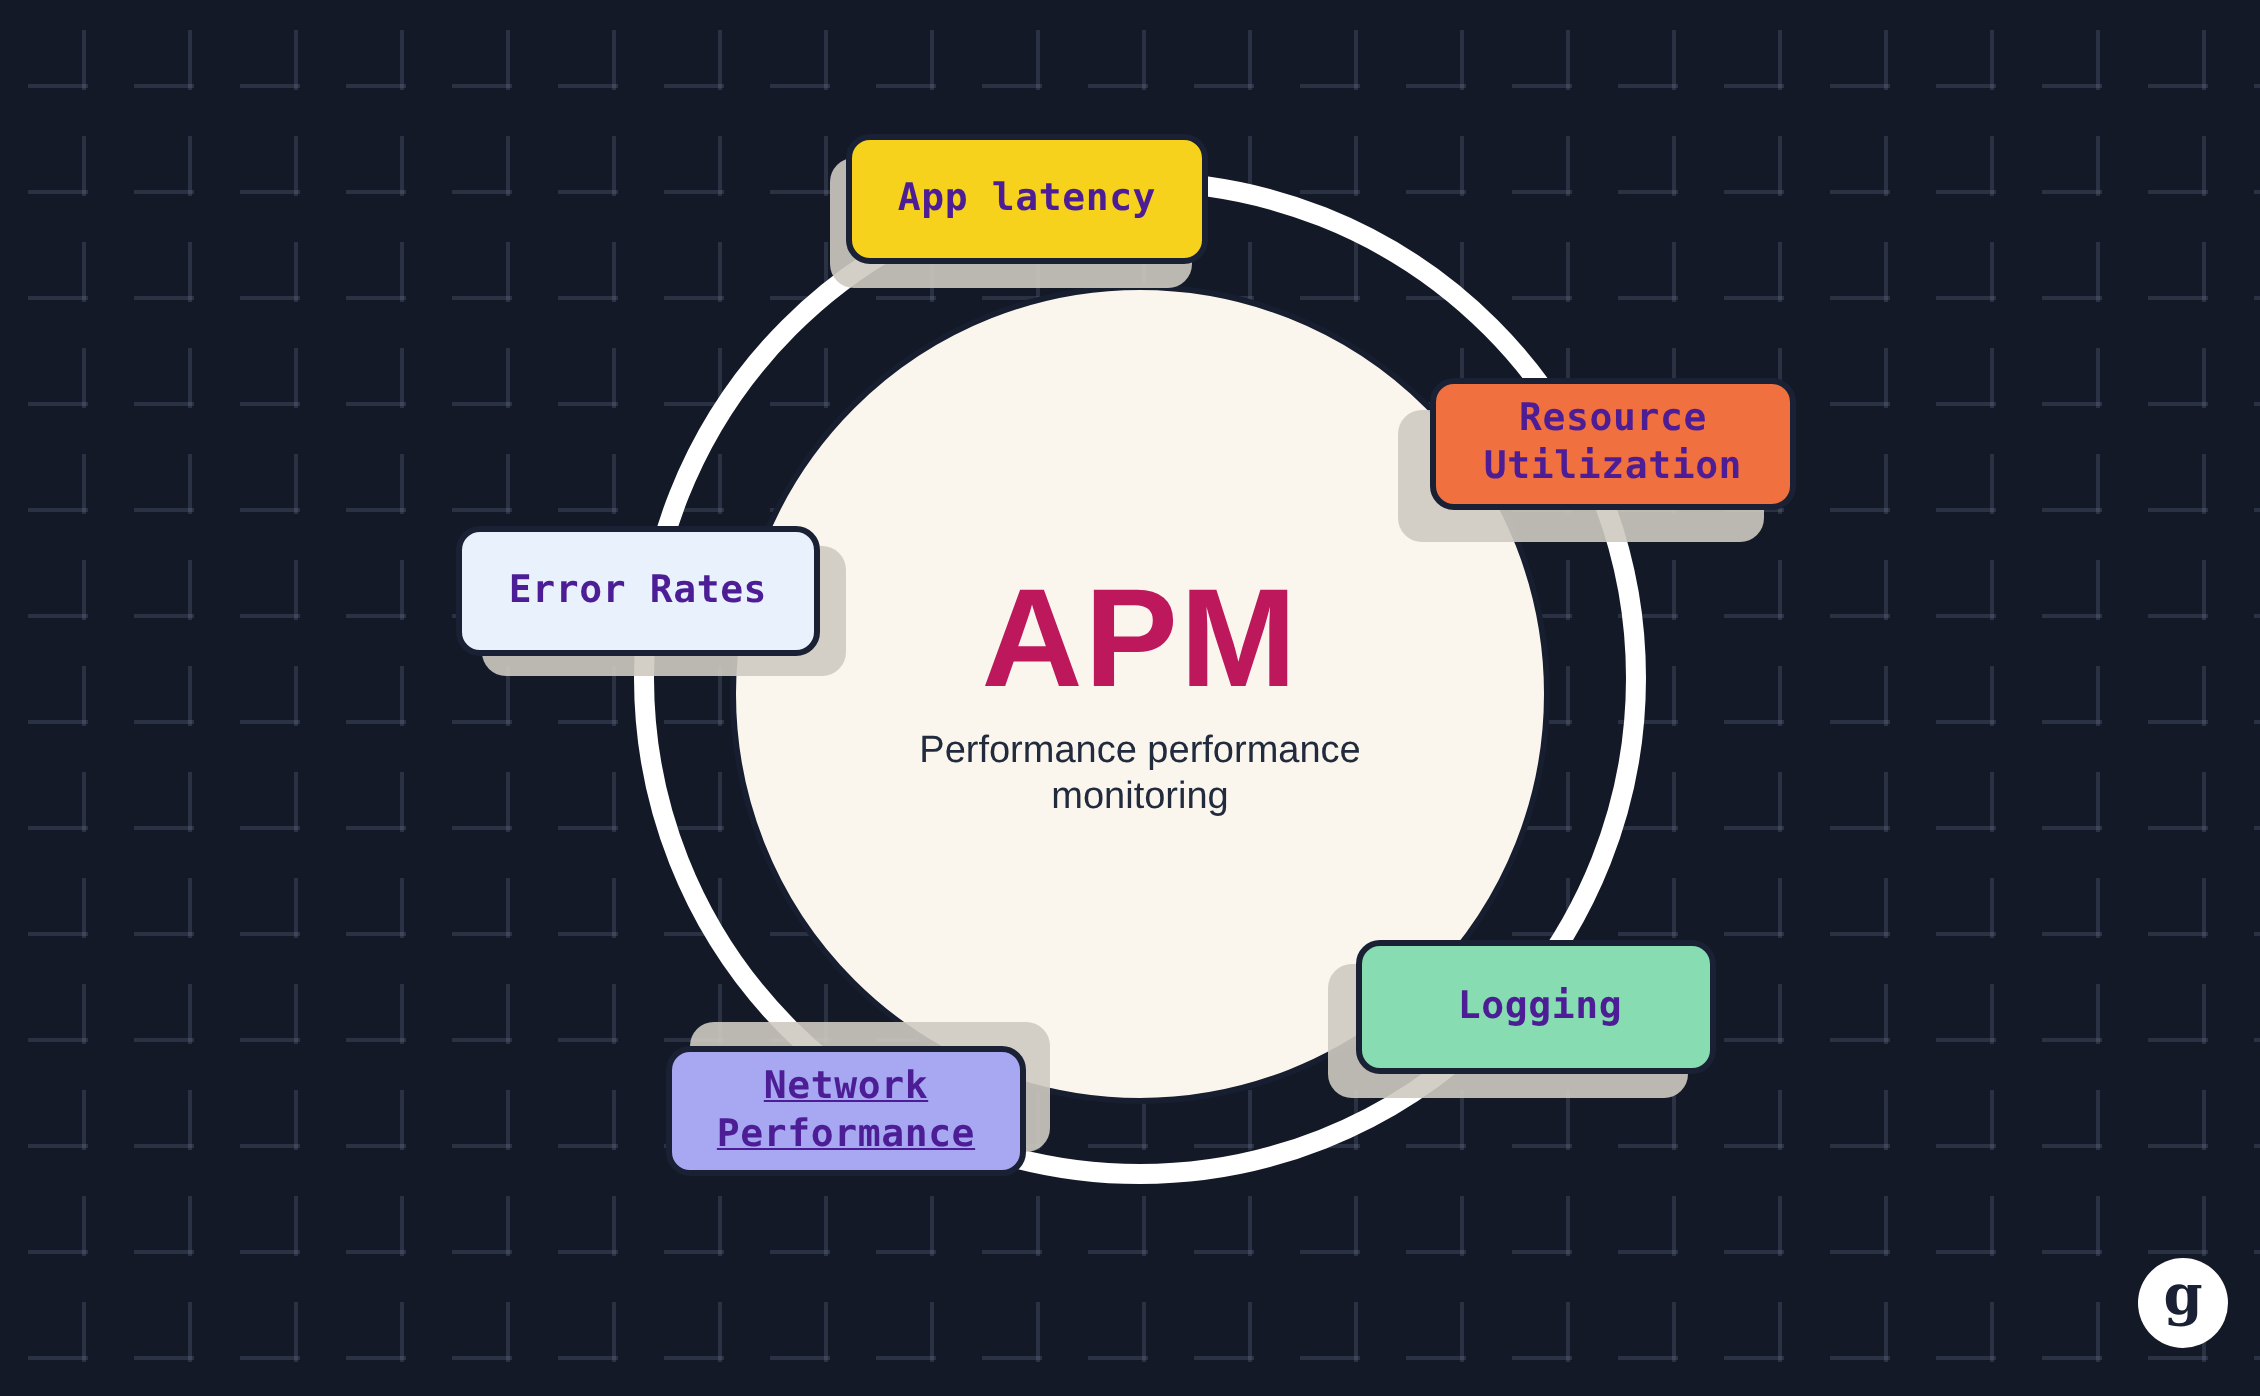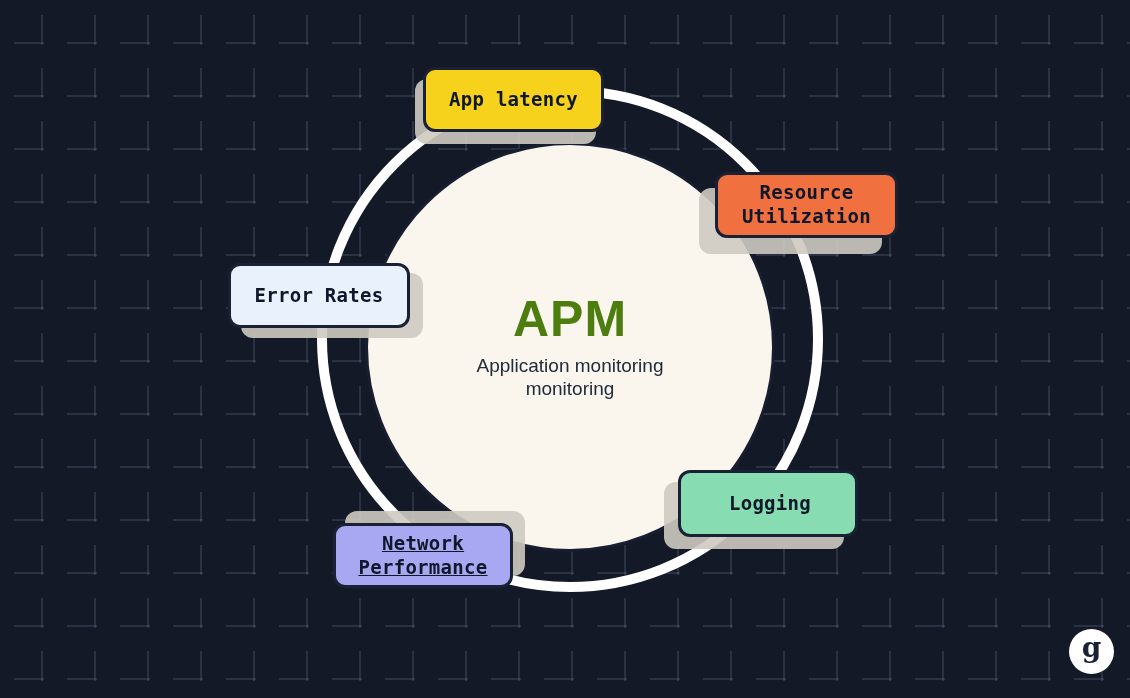--- a/index.html
+++ b/index.html
@@ -40,24 +40,24 @@
     border-radius: 50%;
     background: #FAF6ED;
     border: 3px solid #171E30;
     display: flex;
     flex-direction: column;
     align-items: center;
     justify-content: center;
   }
 
   .apm-title {
-    font-size: 50px;
+    font-size: 70px;
     font-weight: 900;
     letter-spacing: 1px;
-    color: #4d7c0f;
+    color: #be185d;
     line-height: 1;
   }
 
   .apm-subtitle {
     margin-top: 10px;
     width: 250px;
     text-align: center;
     font-size: 19px;
     font-weight: 400;
     color: #222B3D;
@@ -71,25 +71,25 @@
     justify-content: center;
     text-align: center;
     border: 3px solid #1A2134;
     border-radius: 12px;
     padding: 4px 8px;
     font-family: "DejaVu Sans Mono", monospace;
     font-weight: 700;
     font-size: 19px;
     letter-spacing: 0.3px;
     line-height: 1.25;
-    color: #0f172a;
+    color: #4c1d95;
   }
 
   .node-app-latency         { left: 423px; top: 67px;  width: 181px; height: 65px; box-shadow: -8px 12px 0 rgba(206,202,193,0.9); }
-  .node-resource-utilization{ left: 715px; top: 172px; width: 183px; height: 66px; box-shadow: -16px 16px 0 rgba(206,202,193,0.9); }
+  .node-resource-utilization{ left: 715px; top: 189px; width: 183px; height: 66px; box-shadow: -16px 16px 0 rgba(206,202,193,0.9); }
   .node-error-rates         { left: 228px; top: 263px; width: 182px; height: 65px; box-shadow: 13px 10px 0 rgba(206,202,193,0.9); }
   .node-logging             { left: 678px; top: 470px; width: 180px; height: 67px; box-shadow: -14px 12px 0 rgba(206,202,193,0.9); padding-left: 12px; }
   .node-network-performance { left: 333px; top: 523px; width: 180px; height: 65px; box-shadow: 12px -12px 0 rgba(206,202,193,0.9); }
 
   .brand-logo {
     position: absolute;
     left: 1069px;
     top: 629px;
     width: 45px;
     height: 45px;
@@ -111,21 +111,21 @@
 </style>
 </head>
 <body>
 
 <div class="canvas" style="background-color: rgb(19, 25, 39);">
 
   <div class="ring" style="border-color: rgb(255, 255, 255);"></div>
 
   <div class="center-circle" style="background-color: rgb(250, 246, 237);">
     <div class="apm-title">APM</div>
-    <div class="apm-subtitle">Application monitoring monitoring</div>
+    <div class="apm-subtitle">Performance performance monitoring</div>
   </div>
 
   <div class="node node-app-latency" style="background-color: rgb(246, 210, 29);">
     <span>App latency</span>
   </div>
 
   <div class="node node-resource-utilization" style="background-color: rgb(240, 113, 63);">
     <span>Resource Utilization</span>
   </div>
 

